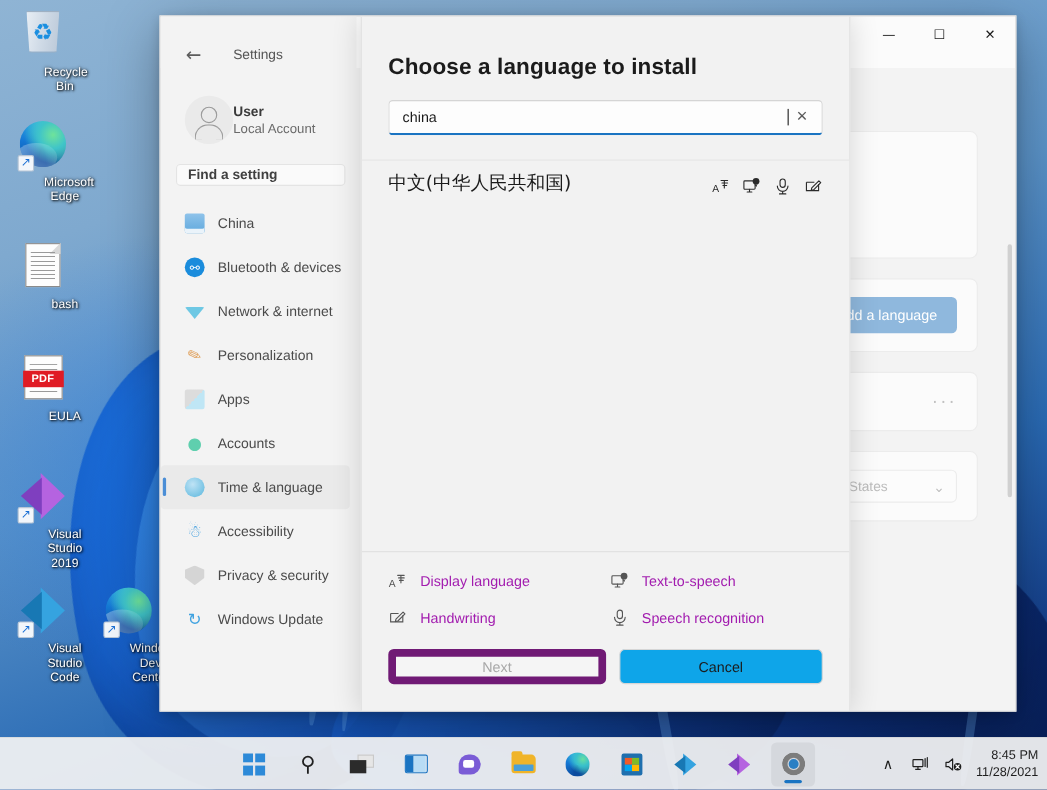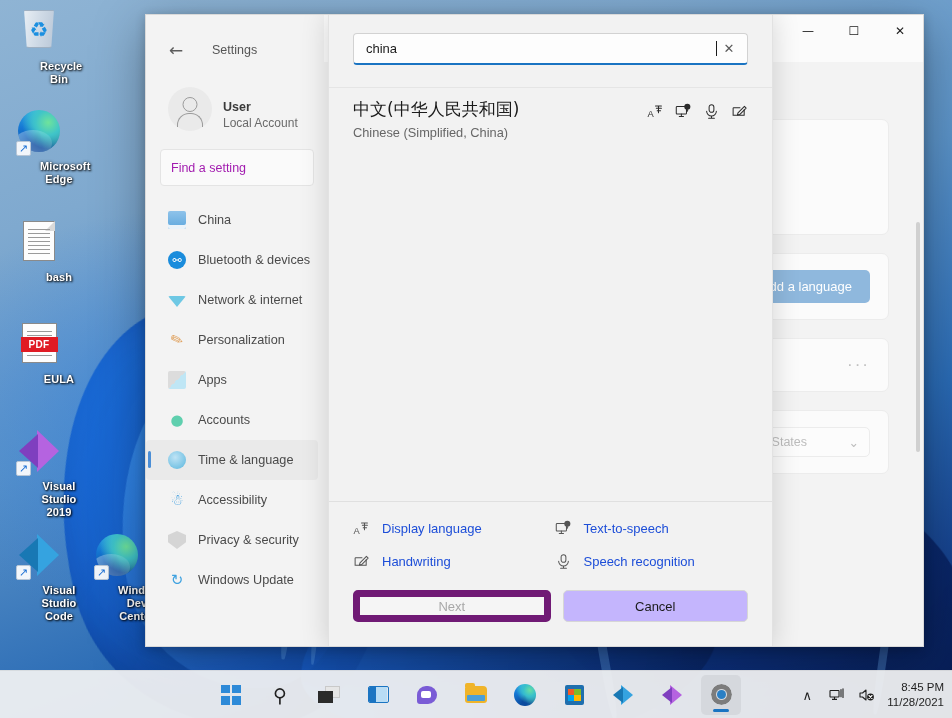--- a/index.html
+++ b/index.html
@@ -55,21 +55,21 @@
 
   
   #desktop-icons { position: absolute; left: 0; top: 0; width: 160px; }
   .desk-icon {
     position: absolute; width: 78px; text-align: center;
     color: #fff; font-size: 11px; line-height: 13px;
     text-shadow: 1px 1px 2px rgba(0,0,0,.9), 0 0 3px rgba(0,0,0,.8);
     cursor: default;
   }
   .desk-glyph { width: 46px; height: 46px; margin: 0 auto 4px; position: relative; }
-  .desk-label { display: block; font-weight: 700; letter-spacing: .1px; margin-left: 40px; }
+  .desk-label { display: block; font-weight: 400; letter-spacing: .1px; margin-left: 40px; }
 
   .shortcut-arrow {
     position: absolute; left: 0; bottom: 0; width: 15px; height: 15px;
     background: #f2f6fb; border: 1px solid #b8c6d6; border-radius: 2px;
     color: #1a6fd4; font-size: 11px; line-height: 13px; text-align: center;
     text-shadow: none;
   }
 
   
   .ic-bin {
@@ -173,43 +173,43 @@
   }
   #nav-top { padding: 20px 0 0 16px; }
   .nav-head { display: flex; align-items: center; gap: 22px; height: 30px; }
   .back-arrow {
     width: 28px; height: 28px; display:flex; align-items:center; justify-content:center;
     font-size: 17px; color: #5c5c5c; border-radius: 4px; cursor: default;
     font-family: "DejaVu Sans", sans-serif;
   }
   .nav-title { font-size: 12.5px; color: #555; }
 
-  .user-row { display:flex; align-items:flex-end; gap: 11px; margin: 22px 0 0 6px; }
+  .user-row { display:flex; align-items:center; margin: 22px 0 0 6px; }
   .avatar {
     width: 44px; height: 44px; border-radius: 50%;
     background: #eaeaea; position: relative; flex: none;
   }
   .avatar::before {
     content:""; position:absolute; left:50%; top:10px; width:13px; height:13px;
     transform:translateX(-50%); border:1.6px solid #9b9b9b; border-radius:50%;
   }
   .avatar::after {
     content:""; position:absolute; left:50%; top:26px; width:24px; height:13px;
     transform:translateX(-50%);
     border:1.6px solid #9b9b9b; border-bottom:none;
     border-radius: 12px 12px 0 0;
   }
   .user-name { font-size: 12.5px; font-weight: 700; color: #3a3a3a; line-height: 16px; }
   .user-sub  { font-size: 12px;  color: #6a6a6a; line-height: 16px; }
 
   #find-setting {
-    margin: 18px 10px 0 14px; height: 37px;
+    margin: 18px 10px 0 14px; height: 20px;
     background: #fafafa; border: 1px solid #e4e4e4; border-radius: 4px;
     display: flex; align-items: center; padding: 0 10px;
-    font-size: 12.5px; color: #a21caf;
+    font-size: 12.5px; color: #404040; font-weight: bold;
   }
 
   #nav-list { margin-top: 14px; }
   .nav-item {
     position: relative; height: 40px; display: flex; align-items: center;
     gap: 12px; padding-left: 22px; cursor: default;
   }
   .nav-item .nav-label {
     font-size: 12.7px; color: #4a4a4a; white-space: nowrap;
   }
@@ -312,33 +312,33 @@
   .cap-icons { display: flex; gap: 11px; margin-top: 4px; }
   .cap-ico { width: 17px; height: 17px; color: #2b2b2b; }
   .cap-ico svg { display: block; }
 
   #dlg-legend {
     border-top: 1px solid #e0e0e0; background: #f2f2f2;
     padding: 18px 24px 10px 24px;
     display: grid; grid-template-columns: 1fr 1fr; row-gap: 16px; column-gap: 8px;
   }
   .legend-item { display: flex; align-items: center; gap: 12px; }
-  .legend-label { font-size: 13px; color: #1d4ed8; }
+  .legend-label { font-size: 13px; color: #a21caf; }
   #dlg-buttons {
     padding: 10px 24px 26px 24px; display: flex; gap: 12px;
   }
   .dlg-btn {
     flex: 1; height: 32px; border-radius: 5px; font-size: 13px;
     font-family: "Liberation Sans", sans-serif; cursor: default;
   }
   .dlg-btn.disabled {
     background: #f5f5f5; border: 7px solid #701a75; color: #a8a8a8;
   }
   .dlg-btn.normal {
-    background: #c4b5fd; border: 1px solid #d6d6d6; color: #1b1b1b;
+    background: #0ea5e9; border: 1px solid #d6d6d6; color: #1b1b1b;
   }
 
   
   #taskbar {
     position: absolute; left: 0; bottom: 0; width: 952px; height: 48px;
     background: rgba(243,243,243,.93);
     border-top: 1px solid rgba(0,0,0,.06);
     display: flex; align-items: center; justify-content: center;
   }
   #tb-center { display: flex; align-items: center; gap: 9px; }
@@ -579,34 +579,34 @@
       </div>
       <div class="nav-item">
         <span class="nav-ico ni-upd">↻</span>
         <span class="nav-label">Windows Update</span>
       </div>
     </div>
   </div>
 
   <div id="dialog">
 
+    <div id="dlg-title">Choose a language to install</div>
 
     <div id="dlg-search-wrap">
       <div id="dlg-search">
         <span id="dlg-search-input">china</span>
         <span id="dlg-search-caret"></span>
         <span id="dlg-clear">✕</span>
       </div>
     </div>
 
     <div id="dlg-list">
       <div class="lang-row">
         <div>
           <div class="lang-native">中文(中华人民共和国)</div>
-          <div class="lang-english">Chinese (Simplified, China)</div>
         </div>
         <div class="cap-icons">
           <span class="cap-ico">
             <svg viewBox="0 0 20 20" width="17" height="17" fill="none" stroke="#2b2b2b" stroke-width="1.2">
               <text x="0.5" y="16" font-size="11" fill="#2b2b2b" stroke="none" font-family="Liberation Sans">A</text>
               <path d="M10 3.6h7M13.5 3.6v8M11 6.3h6M12 9h4" stroke-linecap="round"></path>
             </svg>
           </span>
           <span class="cap-ico">
             <svg viewBox="0 0 20 20" width="17" height="17" fill="none" stroke="#2b2b2b" stroke-width="1.2">

